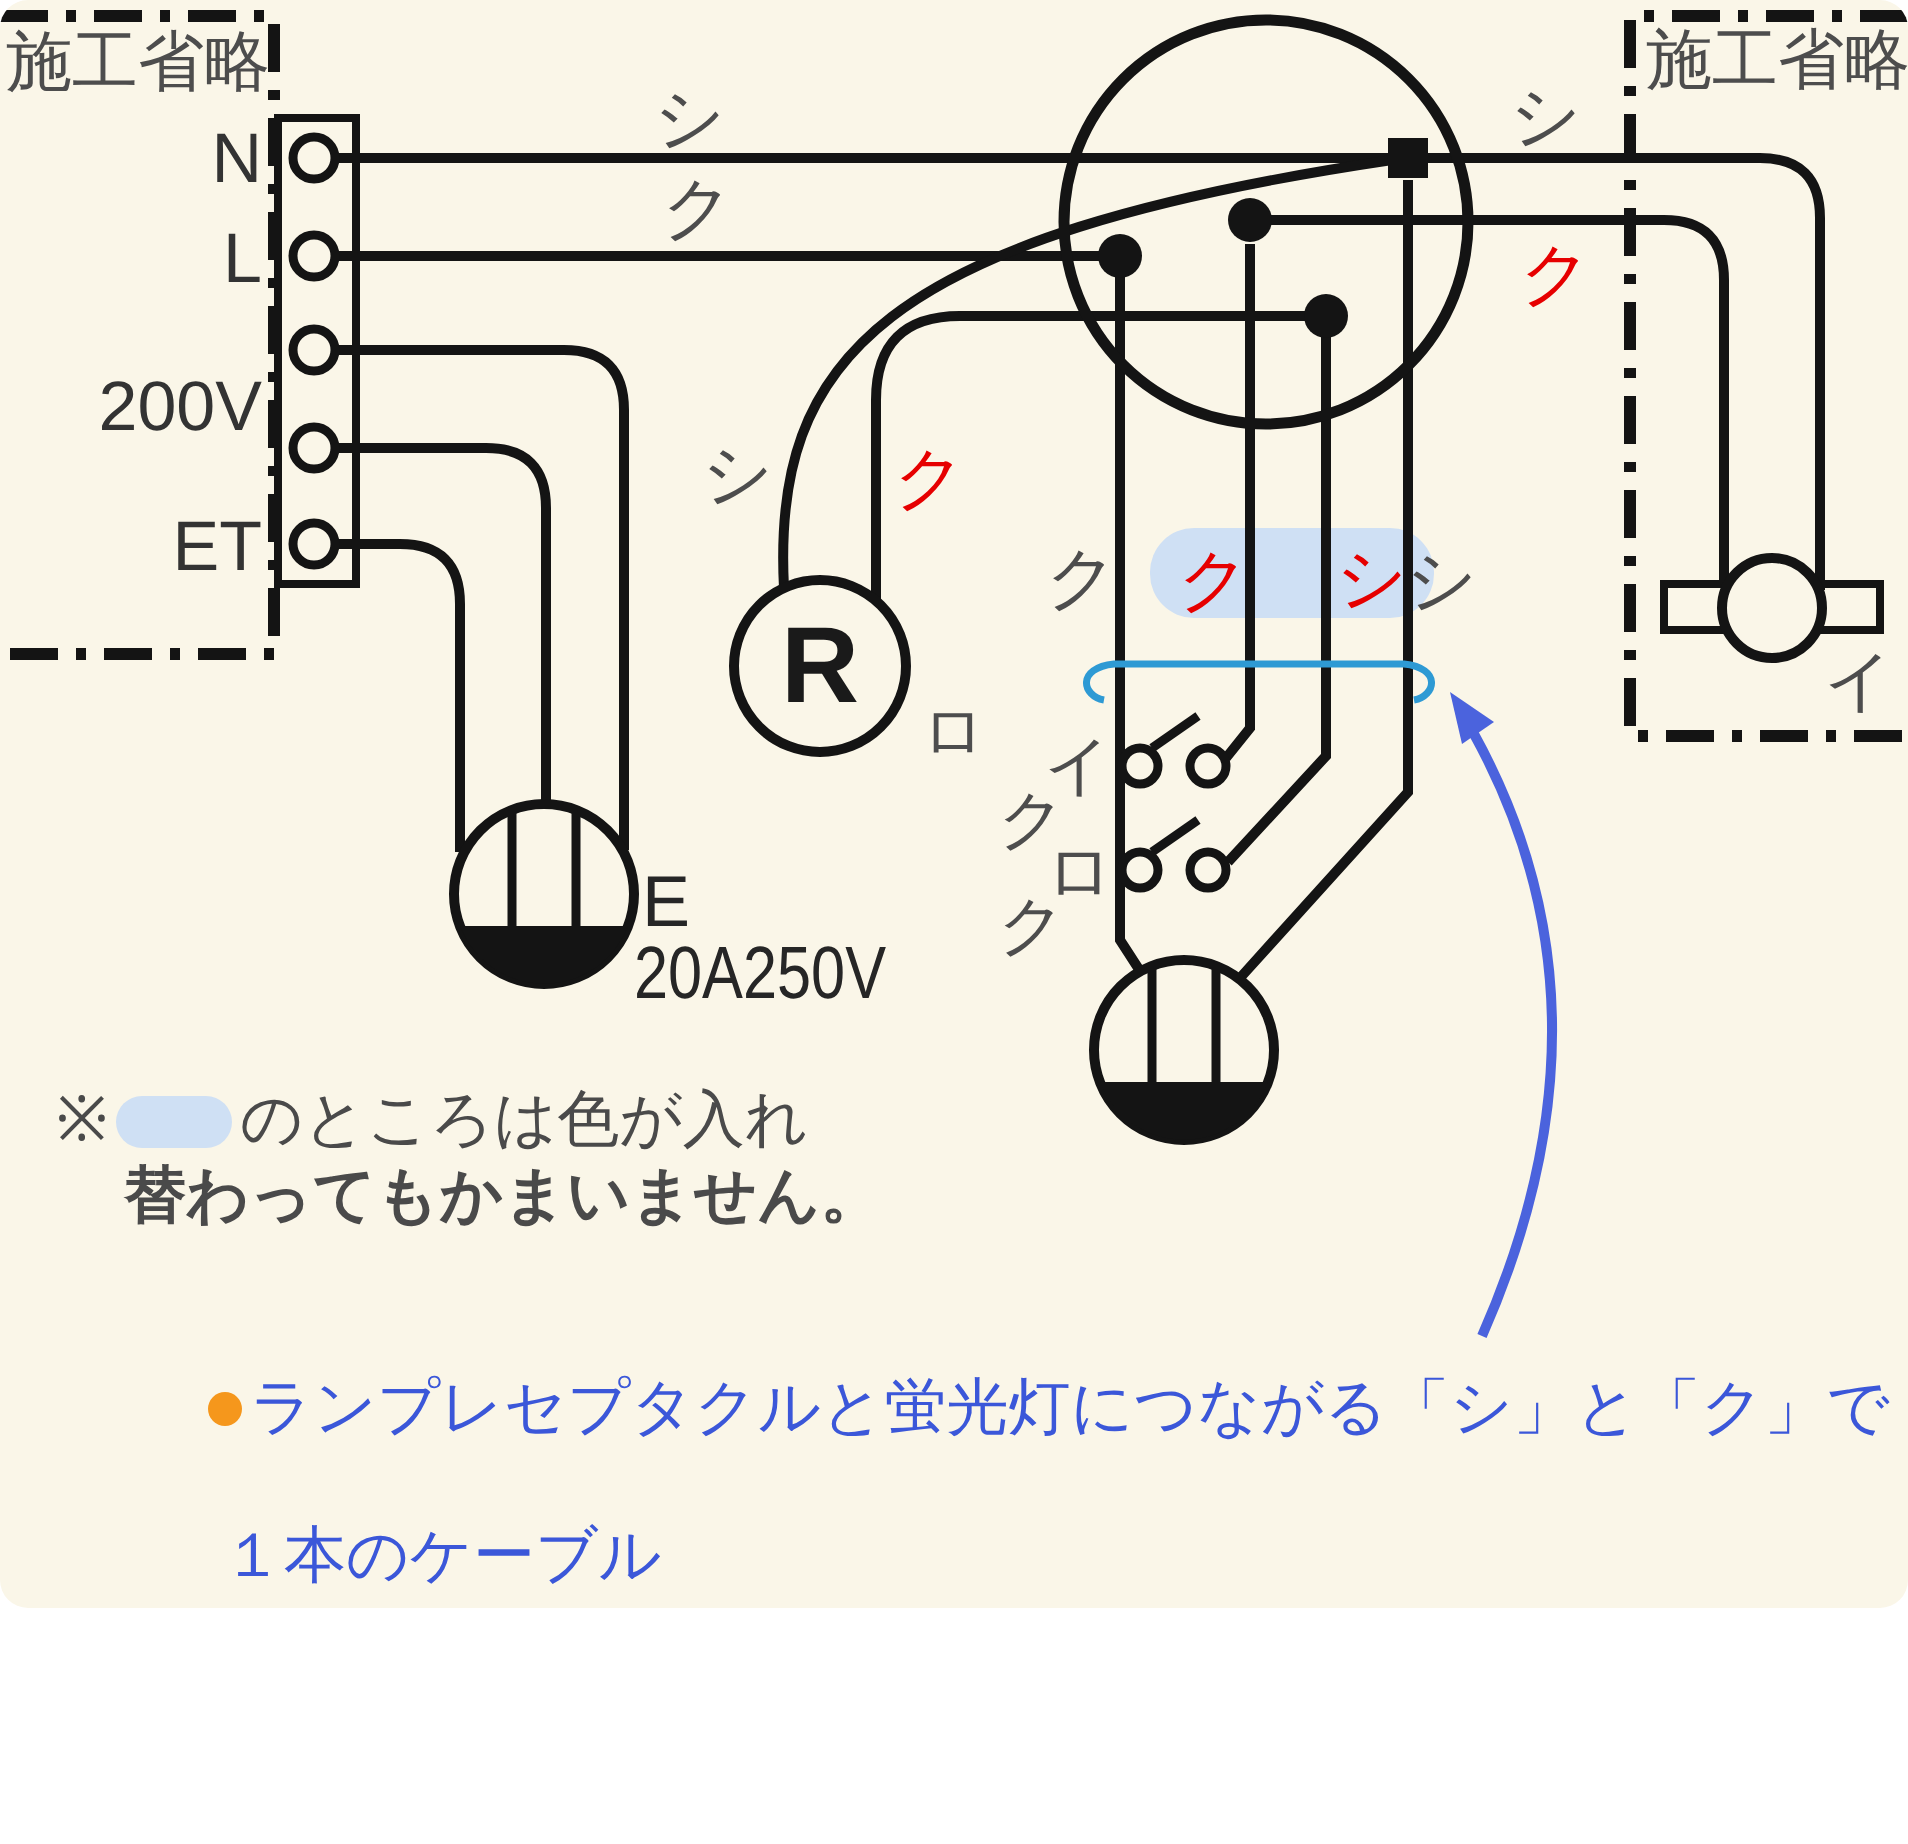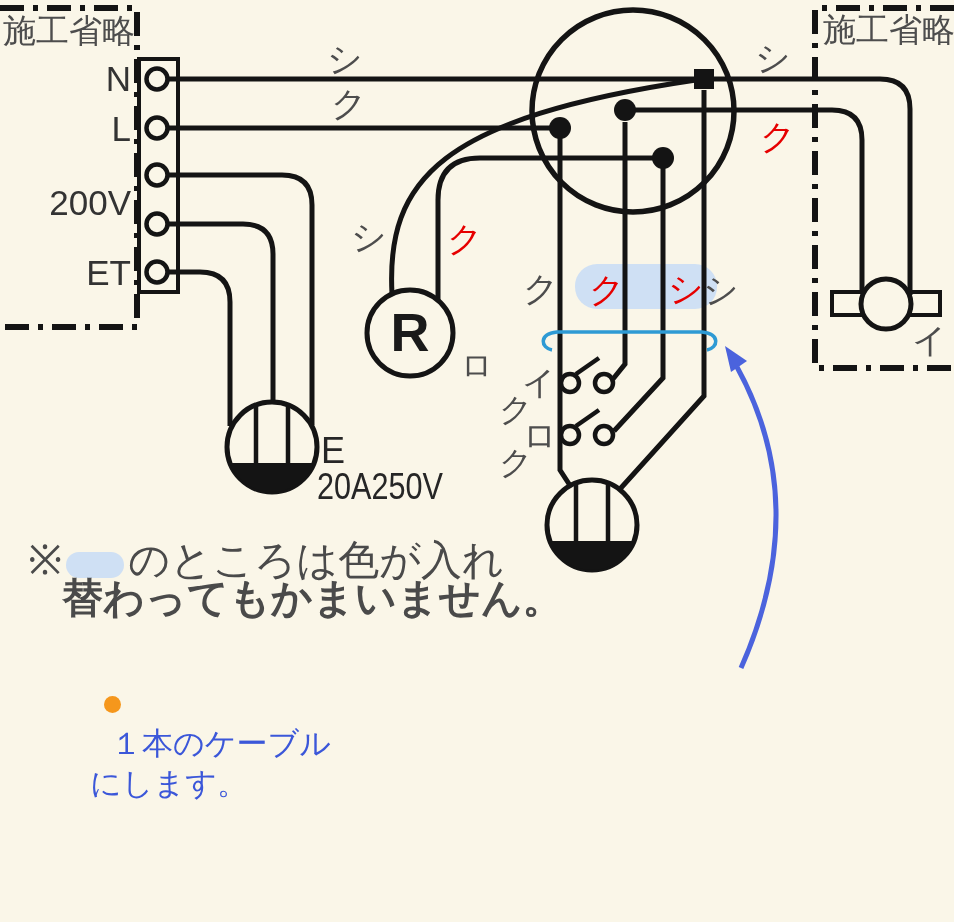--- a/index.html
+++ b/index.html
@@ -1,46 +1,47 @@
 <!DOCTYPE html>
 <html><head>
 <meta charset="utf-8">
 <style>
   html,body{margin:0;padding:0;}
   .canvas{
     position:relative;
-    width:954px;height:922px;
+    width:954px;height:804px;
     background:#faf6e8;
     overflow:hidden;
     font-family:"Liberation Sans", sans-serif;
+    border-radius:14px;
   }
   .canvas svg{position:absolute;left:0;top:0;}
   svg text{font-family:"Liberation Sans", sans-serif;}
   .txt-gray{fill:#4d4d4d;}
   .txt-dark{fill:#333333;}
   .txt-red{fill:#e60000;}
   .note{
     position:absolute;left:28px;top:541px;
-    font-size:41px;line-height:38px;color:#4a4a4a;
+    font-size:31px;line-height:38px;color:#4a4a4a;
     white-space:nowrap;
   }
   .note .pill{
     display:inline-block;width:58px;height:26px;
     background:#cfe0f4;border-radius:13px;
     vertical-align:-4px;margin:0 4px;
   }
   .note .l2{padding-left:34px;font-weight:bold;}
   .cable-note{
     position:absolute;left:49px;top:684px;
     font-size:31px;line-height:40px;color:#3b57d9;
     white-space:nowrap;
   }
   .cable-note .ln2{padding-left:39px;}
   .cable-note .ln3,.cable-note .ln4{padding-left:55px;}
-  .cable-note .ln5{padding-left:62px;}
+  .cable-note .ln5{padding-left:62px;margin-top:34px;}
   .cable-note .ln6{padding-left:41px;}
   .bullet{
     display:inline-block;width:17px;height:17px;border-radius:50%;
     background:#f5971c;margin-right:4px;vertical-align:1px;
   }
 </style>
 </head>
 <body>
 
 <div class="canvas">
@@ -156,18 +157,18 @@
 
   <text x="912" y="352" font-size="34" class="txt-gray">イ</text>
 </svg>
 
 <div class="note">
   <div><span>※</span><span class="pill"></span><span>のところは色が入れ</span></div>
   <div class="l2">替わってもかまいません。</div>
 </div>
 
 <div class="cable-note">
-  <div class="ln4"><span class="bullet"></span></div>
+  <div class="ln4"><span class="bullet"></span><span>ランプレセプタクルと蛍光灯につながる「シ」と「ク」で</span></div>
   <div class="ln5">１本のケーブル</div>
   <div class="ln6">にします。</div>
 </div>
 
 </div>
 
 </body></html>

